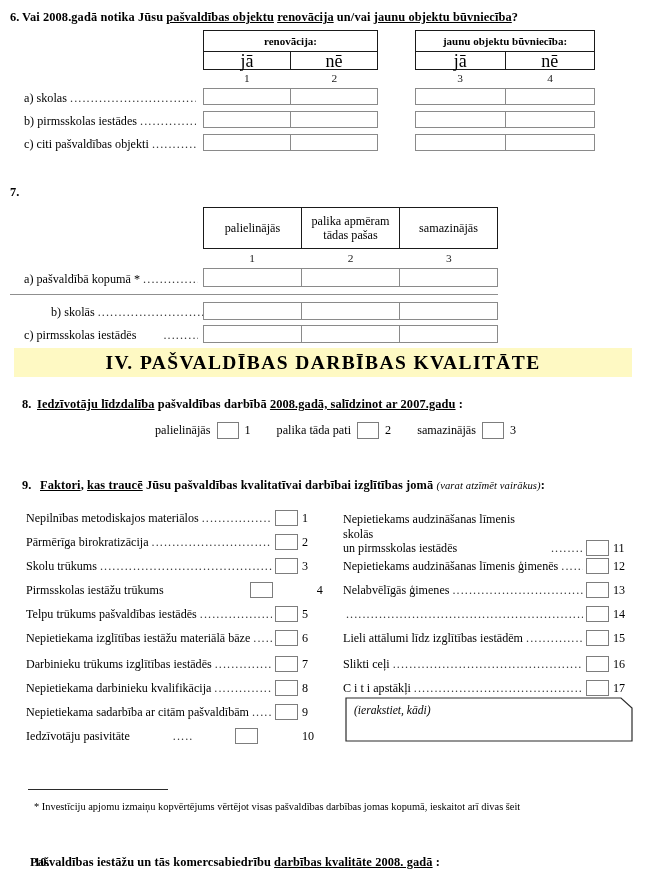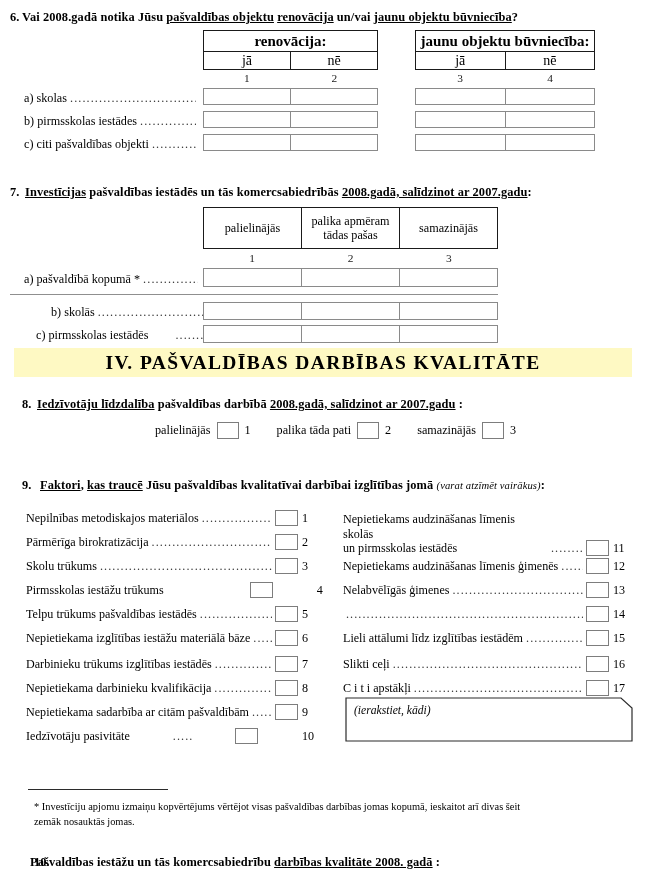--- a/index.html
+++ b/index.html
@@ -53,37 +53,37 @@
 
   
   .hdr-table {
     position: absolute;
     border: 1.6px solid #1a1a1a;
     box-sizing: border-box;
     background: #fff;
   }
   .hdr-title {
     text-align: center;
-    font-size: 15px;
+    font-size: 11px;
     font-weight: bold;
     border-bottom: 1.2px solid #1a1a1a;
     box-sizing: border-box;
     line-height: 1;
     display: flex;
     align-items: center;
     justify-content: center;
   }
   .hdr-sub {
     display: flex;
     box-sizing: border-box;
   }
   .hdr-sub > div {
     flex: 1 1 0;
     text-align: left;
-    font-size: 14px;
+    font-size: 18px;
     line-height: 1;
     display: flex;
     align-items: center;
     justify-content: center;
     box-sizing: border-box;
   }
   .hdr-sub > div + div { border-left: 1.2px solid #1a1a1a; }
 
   
   .hdr3 {
@@ -303,23 +303,20 @@
   <div class="ansrow" style="left:203px; top:134px; width:175px; height:17px;">
     <div></div>
     <div></div>
   </div>
   <div class="ansrow" style="left:415px; top:134px; width:180px; height:17px;">
     <div></div>
     <div></div>
   </div>
 
   <div class="q-head" style="left:10px; top:185px;">7.</div>
-  <div class="q-head" style="left:25px; top:185px;">
-    <span class="u">Investīcijas</span><span>  pašvaldības iestādēs  un tās komercsabiedrībās </span><span class="u">2008.gadā, salīdzinot ar 2007.gadu</span><span>:</span>
-  </div>
 
   <div class="hdr3" style="left:203px; top:207px; width:295px; height:42px;">
     <div>palielinājās</div>
     <div>palika apmēram tādas pašas</div>
     <div>samazinājās</div>
   </div>
   <div class="colnums" style="left:203px; top:252px; width:295px;">
     <div>1</div>
     <div>2</div>
     <div>3</div>
@@ -340,21 +337,21 @@
   <div class="row-label" style="left:24px; top:305px; width:174px;padding-left:27px;">
     <span class="txt">b) skolās</span>
     <span class="dots">...............................................................................................</span>
   </div>
   <div class="ansrow" style="left:203px; top:302px; width:295px; height:18px;">
     <div></div>
     <div></div>
     <div></div>
   </div>
 
-  <div class="row-label" style="left:36px; top:328px; width:174px;gap:24px;">
+  <div class="row-label" style="left:24px; top:328px; width:174px;gap:24px;">
     <span class="txt">c) pirmsskolas iestādēs</span>
     <span class="dots">...............................................................................................</span>
   </div>
   <div class="ansrow" style="left:203px; top:325px; width:295px; height:18px;">
     <div></div>
     <div></div>
     <div></div>
   </div>
 
   <div class="band" style="left:14px; top:348px; width:618px; height:29px;">
@@ -492,21 +489,20 @@
   <div class="writebox" style="left:345px; top:697px; width:288px; height:45px;">
     <svg width="288" height="45" viewBox="0 0 288 45" style="position:absolute; left:0; top:0;">
       <path d="M 1 1 L 276 1 L 287 11 L 287 44 L 1 44 Z" fill="#ffffff" stroke="#2b2b2b" stroke-width="1.2"></path>
     </svg>
     <span class="wtxt">(ierakstiet, kādi)</span>
   </div>
 
   <div class="fn-rule" style="left:28px; top:789px; width:140px;"></div>
   <div class="footnote" style="left:34px; top:799px; width:590px;">
     <div>* Investīciju apjomu izmaiņu kopvērtējums vērtējot visas pašvaldības darbības jomas kopumā, ieskaitot arī divas šeit</div>
-    <div>zemāk nosauktās jomas.</div>
   </div>
 
   <div class="q-head" style="left:8px; top:855px;margin-left:26px;">10.</div>
   <div class="q-head" style="left:30px; top:855px;">
     <span>Pašvaldības iestāžu un tās komercsabiedrību  </span><span class="u">darbības kvalitāte 2008. gadā</span><span> :</span>
   </div>
 
 </div>
 
 </body></html>

